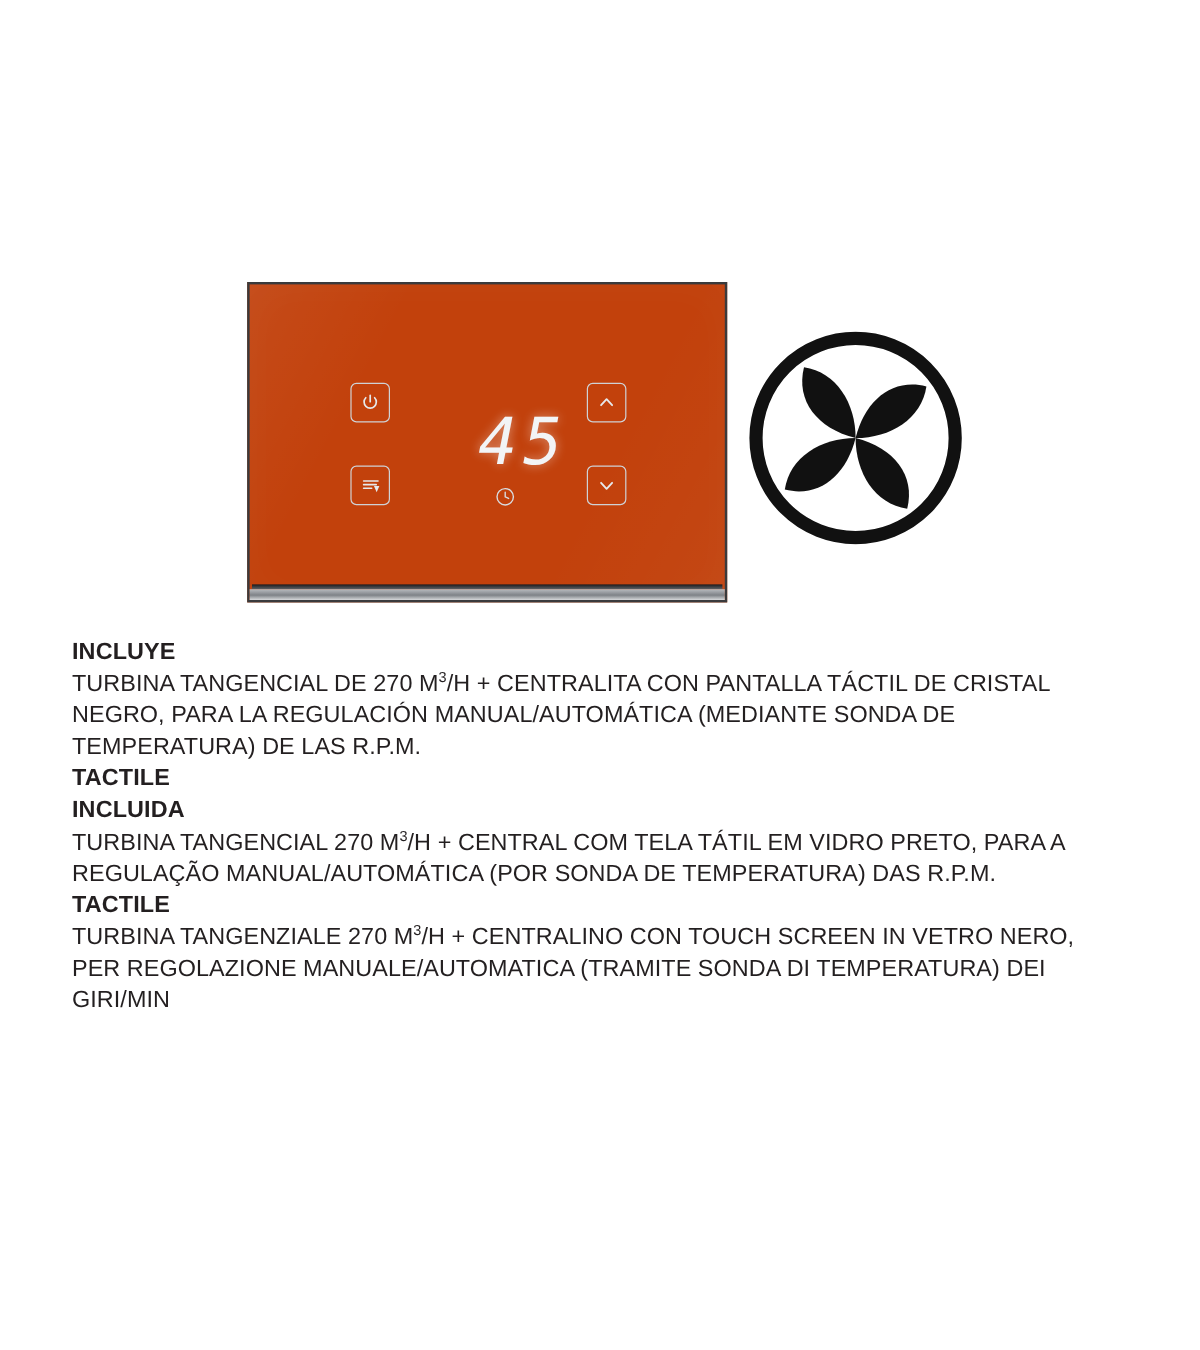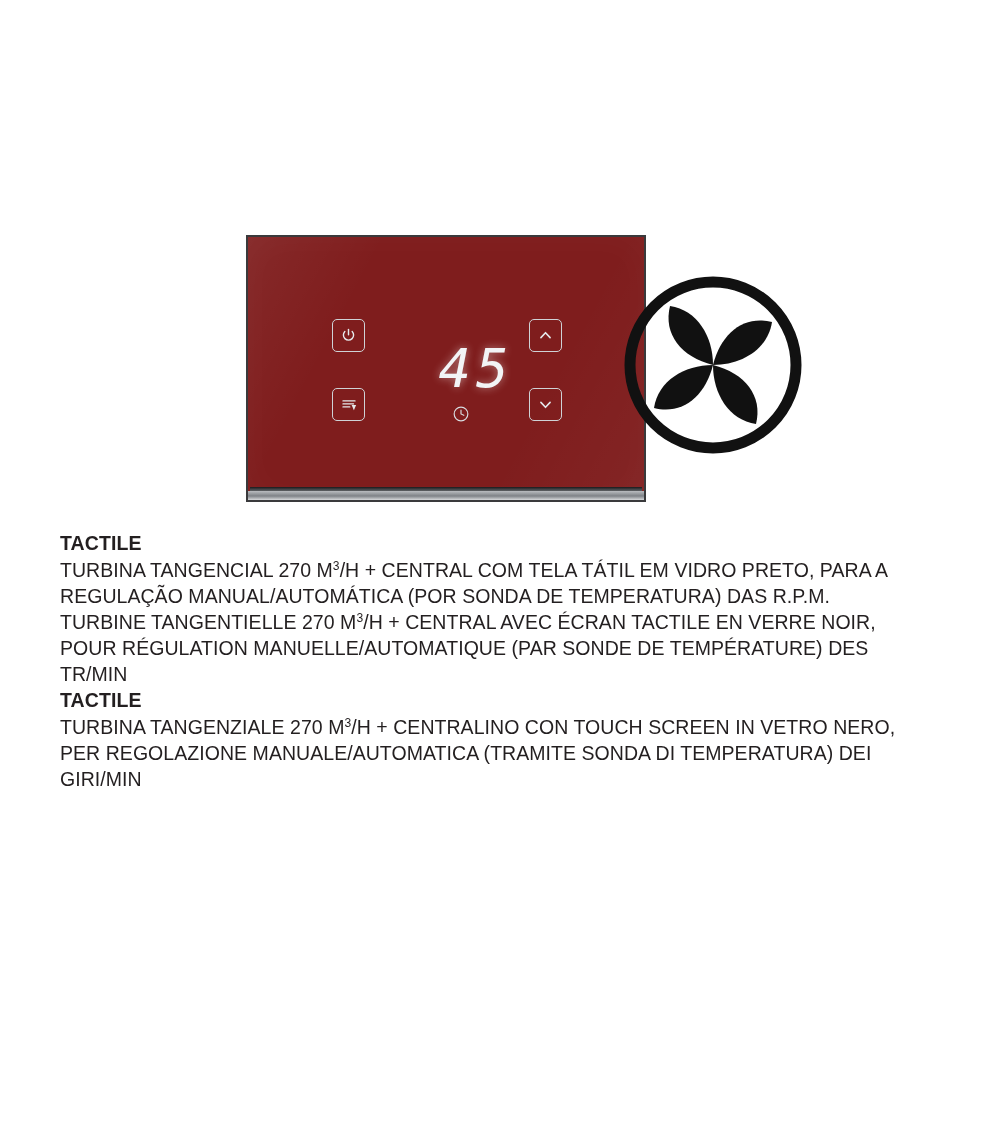--- a/index.html
+++ b/index.html
@@ -25,24 +25,23 @@
     height: 512px;
   }
 
   
   .panel {
     position: absolute;
     left: 206px;
     top: 235px;
     width: 396px;
     height: 263px;
-    background: #7f1d1d;
+    background: #c2410c;
     border: 2px solid #3a3a3c;
     box-shadow: inset 0 0 40px rgba(255,255,255,0.03);
-    margin-left: 40px;
   }
   .panel-gloss {
     position: absolute;
     left: 0; top: 0; right: 0; bottom: 0;
     background:
       linear-gradient(118deg, rgba(255,255,255,0.055) 0%, rgba(255,255,255,0.0) 26%, rgba(255,255,255,0) 70%, rgba(255,255,255,0.035) 100%);
     pointer-events: none;
   }
   .panel-bottom-edge {
     position: absolute;
@@ -198,31 +197,35 @@
         <path d="M89 89 C 118 89, 144 73, 148 46 C 120 39, 97 57, 89 89 Z"></path>
         <path d="M89 89 C 89 118, 105 144, 132 148 C 139 120, 121 97, 89 89 Z"></path>
         <path d="M89 89 C 60 89, 34 105, 30 132 C 58 139, 81 121, 89 89 Z"></path>
       </g>
     </svg>
   </div>
 </div>
 
 <div class="text-block">
 
+  <div class="lang-group">
+    <div class="lang-title">INCLUYE</div>
+    <div class="lang-body">TURBINA TANGENCIAL DE 270 M<sup>3</sup>/H + CENTRALITA CON PANTALLA TÁCTIL DE CRISTAL NEGRO, PARA LA REGULACIÓN MANUAL/AUTOMÁTICA (MEDIANTE SONDA DE TEMPERATURA) DE LAS R.P.M.</div>
+  </div>
 
   <div class="lang-group">
     <div class="lang-title">TACTILE</div>
   </div>
 
   <div class="lang-group">
+    <div class="lang-title">INCLUIDA</div>
     <div class="lang-body">TURBINA TANGENCIAL 270 M<sup>3</sup>/H + CENTRAL COM TELA TÁTIL EM VIDRO PRETO, PARA A REGULAÇÃO MANUAL/AUTOMÁTICA (POR SONDA DE TEMPERATURA) DAS R.P.M.</div>
   </div>
 
   <div class="lang-group">
-    <div class="lang-body">TURBINE TANGENTIELLE 270 M<sup>3</sup>/H + CENTRAL AVEC ÉCRAN TACTILE EN VERRE NOIR, POUR RÉGULATION MANUELLE/AUTOMATIQUE (PAR SONDE DE TEMPÉRATURE) DES TR/MIN</div>
   </div>
 
   <div class="lang-group">
     <div class="lang-title">TACTILE</div>
     <div class="lang-body">TURBINA TANGENZIALE 270 M<sup>3</sup>/H + CENTRALINO CON TOUCH SCREEN IN VETRO NERO, PER REGOLAZIONE MANUALE/AUTOMATICA (TRAMITE SONDA DI TEMPERATURA) DEI GIRI/MIN</div>
   </div>
 
 </div>
 
 </body></html>

